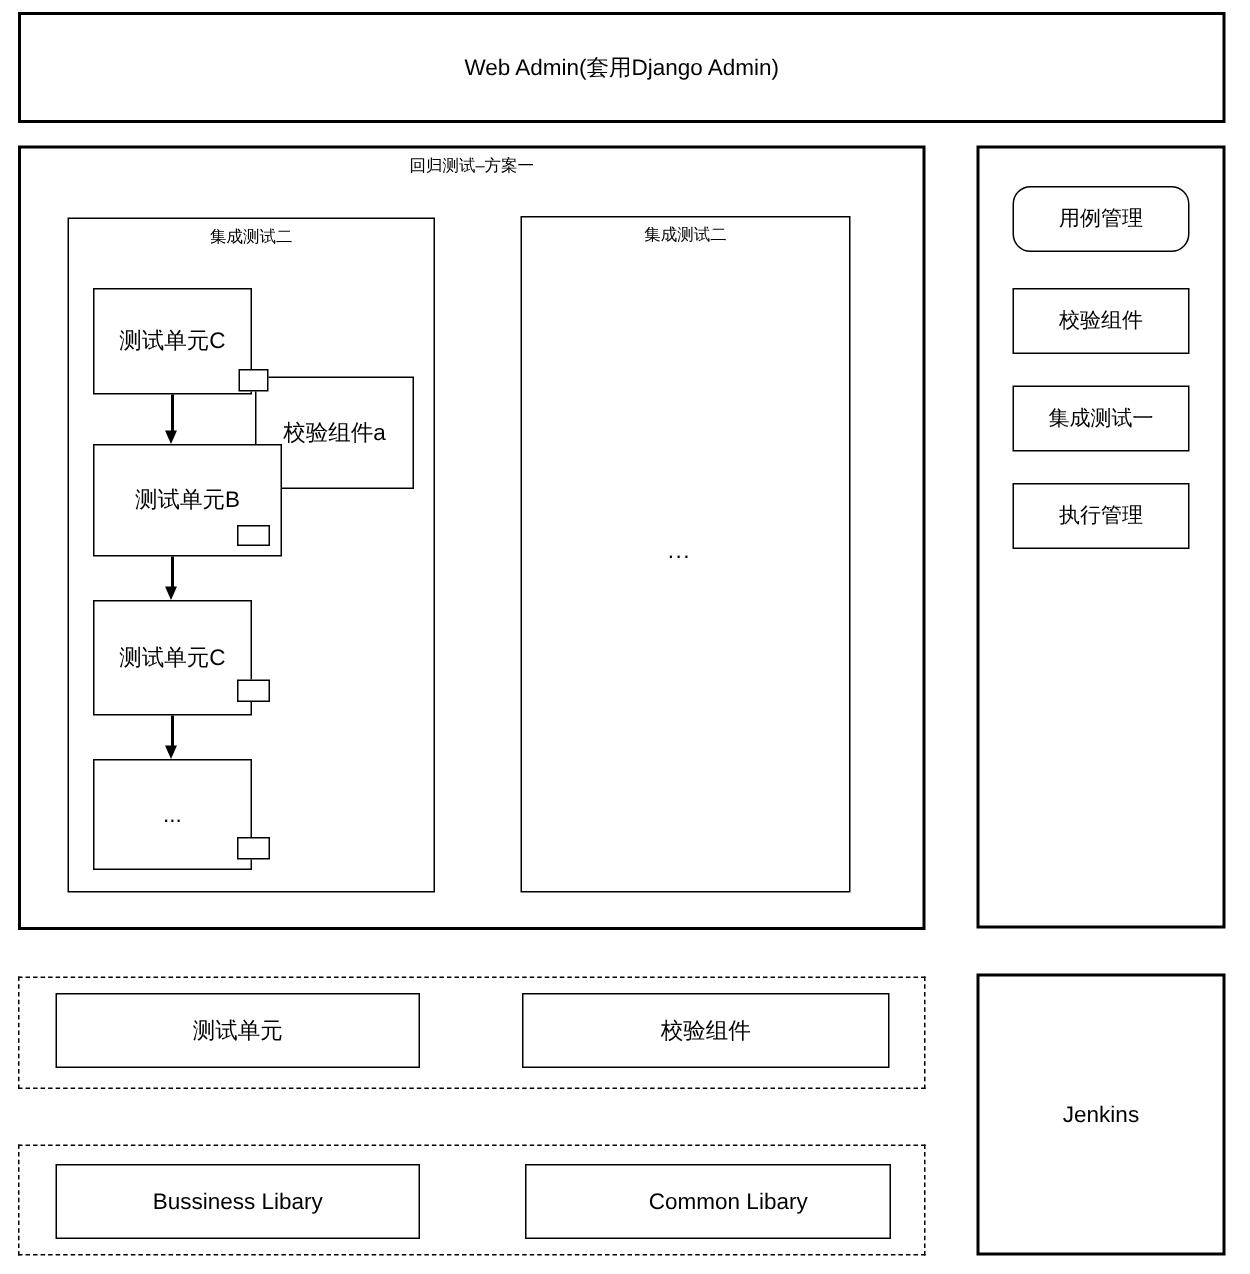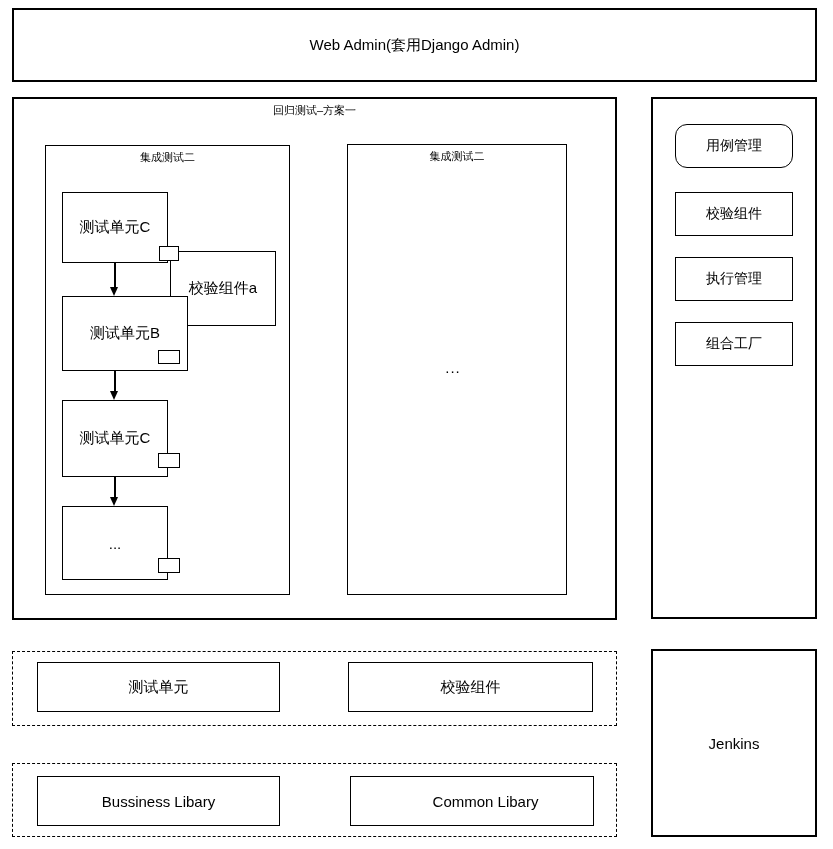--- a/index.html
+++ b/index.html
@@ -137,22 +137,22 @@
   <div class="connector connD"></div>
 
   <div class="box integ2">
     <span class="panel-title">集成测试二</span>
   </div>
   <div class="center-text integ2-dots">...</div>
 
   <div class="box big modules-panel"></div>
   <div class="box center-text module module-0">用例管理</div>
   <div class="box center-text module module-1">校验组件</div>
-  <div class="box center-text module module-2">执行管理</div>
-  <div class="box center-text module module-3">组合工厂</div>
+  <div class="box center-text module module-2">集成测试一</div>
+  <div class="box center-text module module-3">执行管理</div>
 
   <div class="box dashed units-layer"></div>
   <div class="box center-text unit-generic">测试单元</div>
   <div class="box center-text verify-generic">校验组件</div>
 
   <div class="box dashed libs-layer"></div>
   <div class="box center-text bus-lib">Bussiness Libary</div>
   <div class="box center-text common-lib">Common Libary</div>
 
   <div class="box big center-text jenkins">Jenkins</div>

